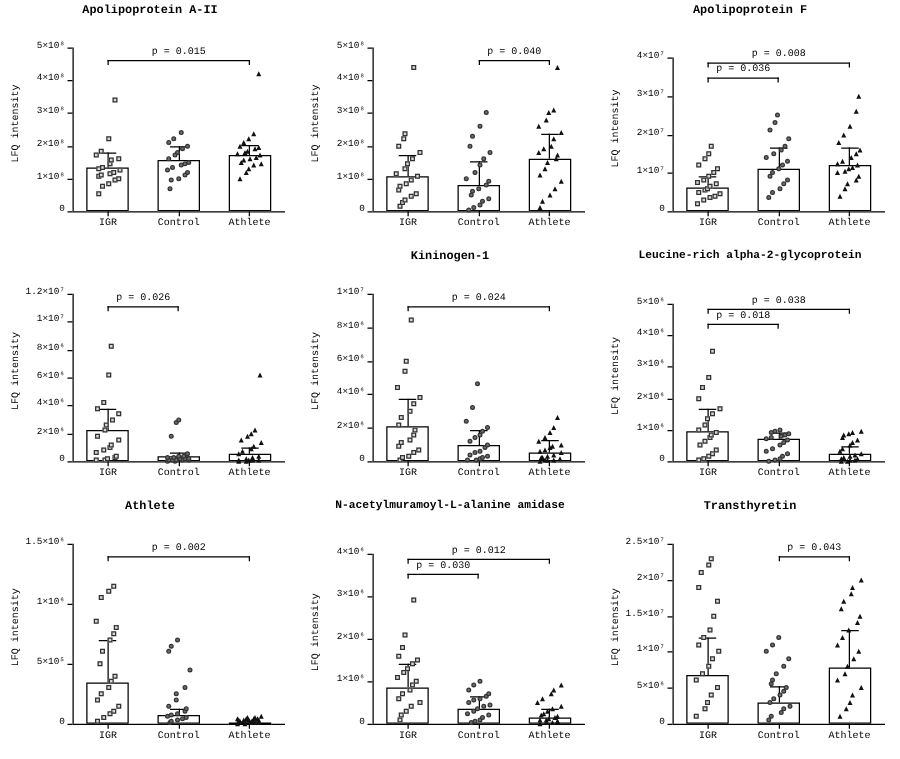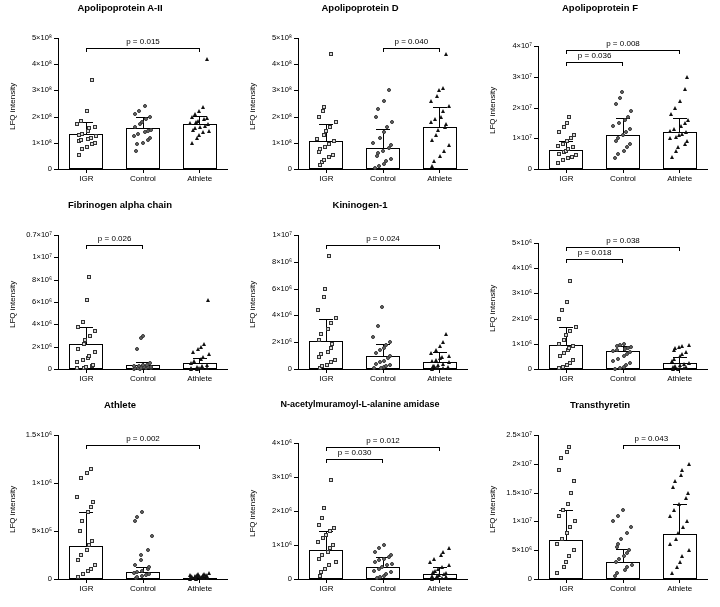--- a/index.html
+++ b/index.html
@@ -6,21 +6,21 @@
   body{
     width:720px;height:607px;background:#ffffff;
     font-family:"Liberation Sans", sans-serif;
     color:#000;
     overflow:hidden;
   }
   #grid{
     display:grid;
     grid-template-columns:240px 240px 240px;
     grid-template-rows:197px 200px 210px;
-    width:720px;height:607px;
+    width:720px;height:607px;font-family:Liberation Mono, monospace;
   }
   .panel{position:relative;box-sizing:border-box;}
   .title{
     position:absolute;left:0;right:0;top:2px;
     text-align:center;font-size:9.5px;font-weight:bold;
     line-height:11px;
   }
   .title.small{font-size:9px;}
   .ylabel{
     position:absolute;
@@ -147,21 +147,20 @@
       <div class="xlabel" style="left: 169.667px; top: 174px; width: 60px;">Athlete</div>
       <div class="tick" style="left: 199.167px; top: 169px; width: 1px; height: 4px;"></div>
       <div class="sig" style="left: 86.3333px; top: 48px; width: 113.333px; height: 6px;">
         <div class="hline"></div>
         <div class="lcap"></div>
         <div class="rcap"></div>
         <div class="plabel">p = 0.015</div>
       </div>
     </div>
     <div class="panel">
-      <div class="title">Apolipoprotein D</div>
       <div class="axis-line" style="left: 58px; top: 38px; width: 1px; height: 131px;"></div>
       <div class="axis-line" style="left: 58px; top: 169px; width: 170px; height: 1px;"></div>
       <div class="tick" style="left: 54px; top: 169px;"></div>
       <div class="ticklabel" style="left: 6px; top: 164px; width: 46px;">0</div>
       <div class="tick" style="left: 54px; top: 143px;"></div>
       <div class="ticklabel" style="left: 6px; top: 138px; width: 46px;">1×10⁸</div>
       <div class="tick" style="left: 54px; top: 117px;"></div>
       <div class="ticklabel" style="left: 6px; top: 112px; width: 46px;">2×10⁸</div>
       <div class="tick" style="left: 54px; top: 90px;"></div>
       <div class="ticklabel" style="left: 6px; top: 85px; width: 46px;">3×10⁸</div>
@@ -344,37 +343,36 @@
         <div class="plabel">p = 0.036</div>
       </div>
       <div class="sig" style="left: 86.3333px; top: 50px; width: 113.333px; height: 6px;">
         <div class="hline"></div>
         <div class="lcap"></div>
         <div class="rcap"></div>
         <div class="plabel">p = 0.008</div>
       </div>
     </div>
     <div class="panel">
-      <div class="title">Fibrinogen alpha chain</div>
       <div class="axis-line" style="left: 58px; top: 38px; width: 1px; height: 134px;"></div>
       <div class="axis-line" style="left: 58px; top: 172px; width: 170px; height: 1px;"></div>
       <div class="tick" style="left: 54px; top: 172px;"></div>
       <div class="ticklabel" style="left: 6px; top: 167px; width: 46px;">0</div>
       <div class="tick" style="left: 54px; top: 150px;"></div>
       <div class="ticklabel" style="left: 6px; top: 145px; width: 46px;">2×10⁶</div>
       <div class="tick" style="left: 54px; top: 127px;"></div>
       <div class="ticklabel" style="left: 6px; top: 122px; width: 46px;">4×10⁶</div>
       <div class="tick" style="left: 54px; top: 105px;"></div>
       <div class="ticklabel" style="left: 6px; top: 100px; width: 46px;">6×10⁶</div>
       <div class="tick" style="left: 54px; top: 83px;"></div>
       <div class="ticklabel" style="left: 6px; top: 78px; width: 46px;">8×10⁶</div>
       <div class="tick" style="left: 54px; top: 60px;"></div>
       <div class="ticklabel" style="left: 6px; top: 55px; width: 46px;">1×10⁷</div>
       <div class="tick" style="left: 54px; top: 38px;"></div>
-      <div class="ticklabel" style="left: 6px; top: 33px; width: 46px;">0.7×10⁷</div>
+      <div class="ticklabel" style="left: 6px; top: 33px; width: 46px;">1.2×10⁷</div>
       <div class="ylabel" style="left: 8px; top: 131px;">LFQ intensity</div>
       <div class="bar" style="left: 69.3333px; top: 147.433px; width: 34px; height: 24.5667px;"></div>
       <div class="err" style="left: 85.8333px; top: 129.567px; height: 17.8667px;"></div>
       <div class="errcap" style="left: 79.3333px; top: 129.567px; width: 14px;"></div>
       <div class="pt sq" style="left: 74.7146px; top: 169.442px;"></div>
       <div class="pt sq" style="left: 81.8775px; top: 168.883px;"></div>
       <div class="pt sq" style="left: 83.7567px; top: 167.767px;"></div>
       <div class="pt sq" style="left: 90.2669px; top: 166.65px;"></div>
       <div class="pt sq" style="left: 91.2336px; top: 165.533px;"></div>
       <div class="pt sq" style="left: 75.3315px; top: 163.3px;"></div>
@@ -538,20 +536,21 @@
       <div class="xlabel" style="left: 169.667px; top: 177px; width: 60px;">Athlete</div>
       <div class="tick" style="left: 199.167px; top: 172px; width: 1px; height: 4px;"></div>
       <div class="sig" style="left: 86.3333px; top: 48px; width: 113.333px; height: 6px;">
         <div class="hline"></div>
         <div class="lcap"></div>
         <div class="rcap"></div>
         <div class="plabel">p = 0.024</div>
       </div>
     </div>
     <div class="panel">
+      <div class="title small">Leucine-rich alpha-2-glycoprotein</div>
       <div class="axis-line" style="left: 58px; top: 46px; width: 1px; height: 126px;"></div>
       <div class="axis-line" style="left: 58px; top: 172px; width: 170px; height: 1px;"></div>
       <div class="tick" style="left: 54px; top: 172px;"></div>
       <div class="ticklabel" style="left: 6px; top: 167px; width: 46px;">0</div>
       <div class="tick" style="left: 54px; top: 147px;"></div>
       <div class="ticklabel" style="left: 6px; top: 142px; width: 46px;">1×10⁶</div>
       <div class="tick" style="left: 54px; top: 122px;"></div>
       <div class="ticklabel" style="left: 6px; top: 117px; width: 46px;">2×10⁶</div>
       <div class="tick" style="left: 54px; top: 96px;"></div>
       <div class="ticklabel" style="left: 6px; top: 91px; width: 46px;">3×10⁶</div>

